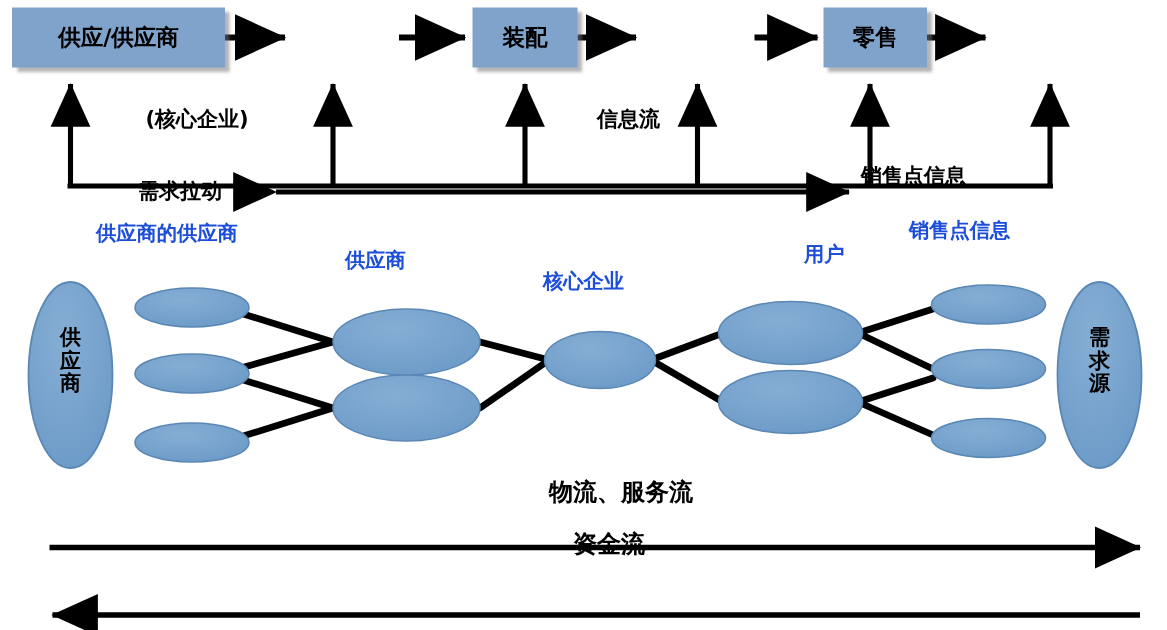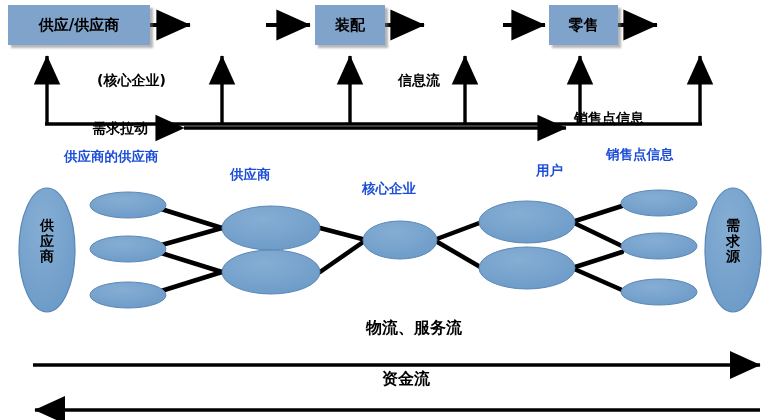--- a/index.html
+++ b/index.html
@@ -189,15 +189,15 @@
   <div class="tier-label" style="left:64px;  top:150px;">供应商的供应商</div>
   <div class="tier-label" style="left:230px; top:168px;">供应商</div>
   <div class="tier-label" style="left:362px; top:182px;">核心企业</div>
   <div class="tier-label" style="left:516px; top:164px;margin-left:20px;">用户</div>
   <div class="tier-label" style="left:606px; top:148px;">销售点信息</div>
 
   <div class="end-ellipse-text" style="left:37px; top:218px;">供应商</div>
   <div class="end-ellipse-text" style="left:723px; top:218px;">需求源</div>
 
   <div class="big-label" style="left:350px; top:320px;">物流、服务流</div>
-  <div class="big-label" style="left:366px; top:371px;">资金流</div>
+  <div class="big-label" style="left:366px; top:355px;">资金流</div>
 
 </div>
 
 </body></html>

